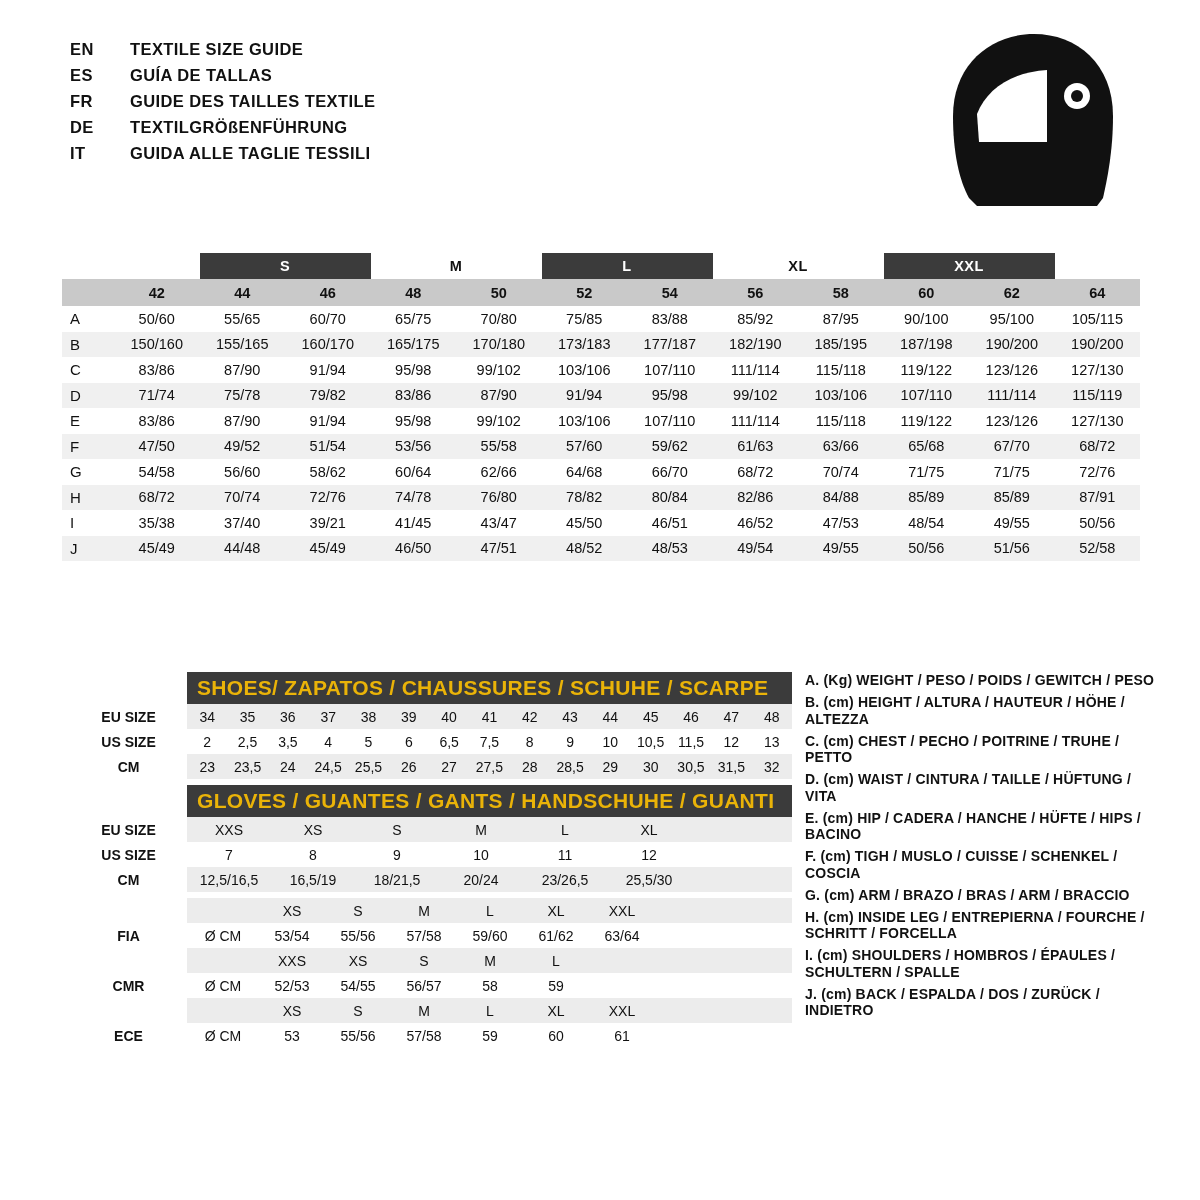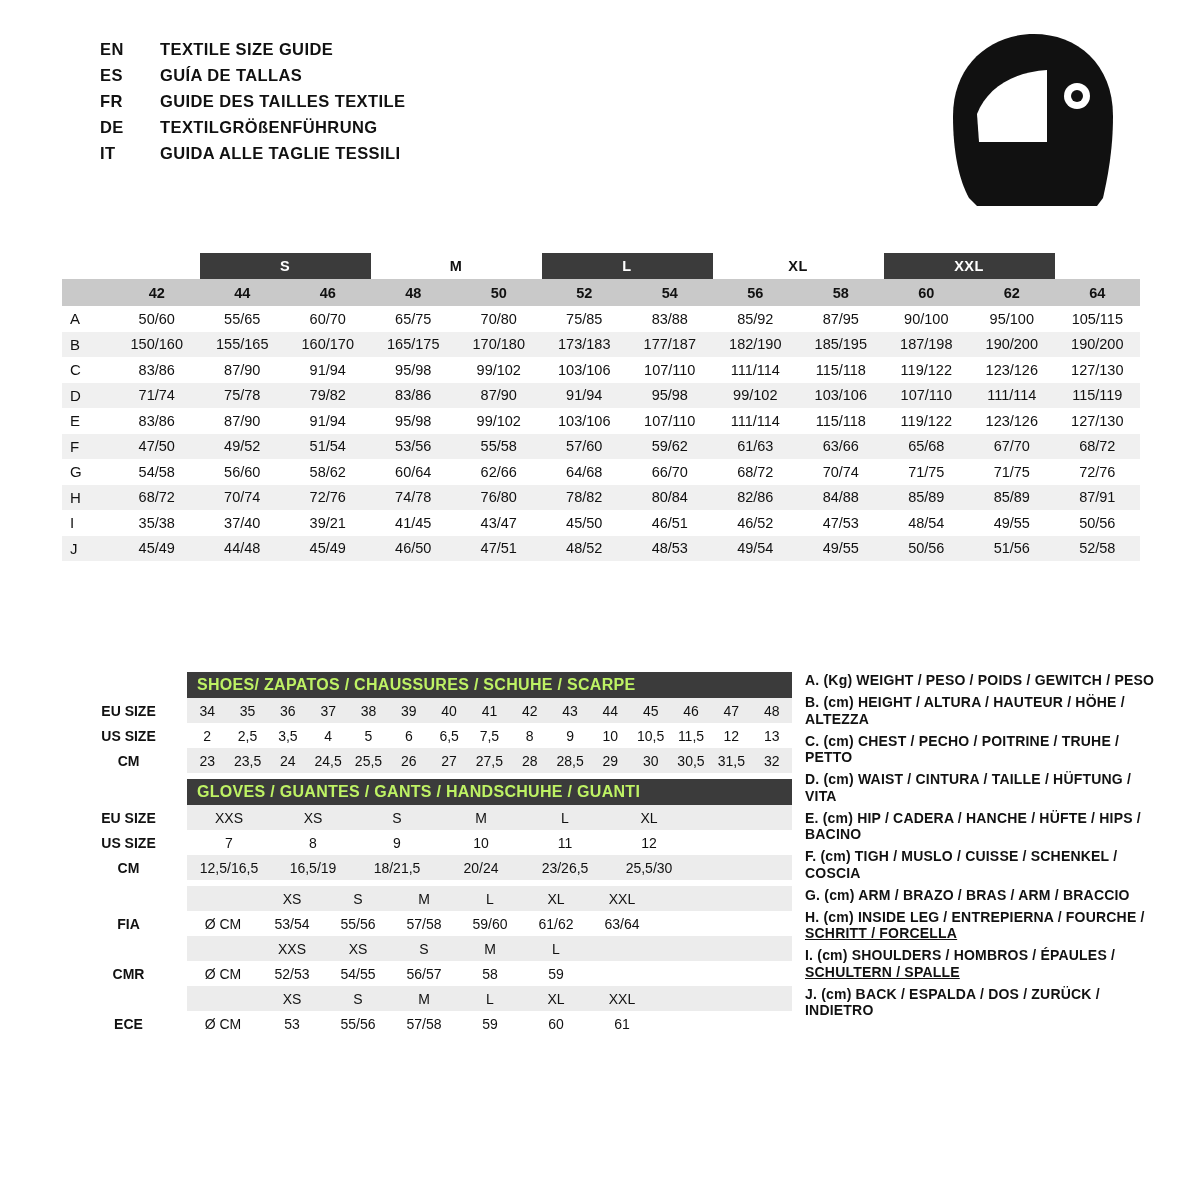--- a/index.html
+++ b/index.html
@@ -8,21 +8,21 @@
     background:#fff;
     font-family:"Liberation Sans", sans-serif;
     color:#111;
     overflow:hidden;
     position:relative;
   }
   .page{position:absolute;inset:0;}
 
   
   .header{position:absolute;left:70px;top:40px;}
-  .header-row{display:flex;align-items:baseline;height:26px;margin-left:30px;}
+  .header-row{display:flex;align-items:baseline;height:26px;}
   .lang{width:60px;font-size:16.5px;font-weight:bold;letter-spacing:.4px;}
   .htitle{font-size:16.5px;font-weight:bold;letter-spacing:.4px;}
 
   
   .helmet{position:absolute;right:78px;top:30px;width:175px;height:180px;}
 
   
   .sizetable{position:absolute;left:62px;top:253px;width:1078px;}
   .sizetable table{border-collapse:collapse;width:100%;table-layout:fixed;}
   .sizetable td{font-size:14.5px;text-align:center;padding:0;height:25.5px;vertical-align:middle;}
@@ -32,36 +32,36 @@
   .band-empty{background:#fff;}
   .band-plain{background:#fff;color:#111;}
   .numrow td{background:#c9c9c9;font-weight:bold;font-size:14.5px;height:27px;}
   .numrow td.rowlabel{background:#c9c9c9;}
   tr.alt td{background:#f0f0f0;}
   tr.white td{background:#ffffff;}
 
   
   .lower{position:absolute;left:62px;top:672px;width:730px;}
   .sec{margin-bottom:6px;}
-  .sec-title{background:#3b3b3b;color:#bef264;font-weight:bold;font-size:16px;
+  .sec-title{background:#3b3b3b;color:#eab308;font-weight:bold;font-size:21px;
     letter-spacing:.3px;padding:4px 0 4px 10px;margin-left:125px;}
   .sec table{border-collapse:collapse;width:100%;table-layout:fixed;}
   .sec td{font-size:14px;height:25px;text-align:center;vertical-align:middle;padding:0;}
   .sec td.lbl{width:125px;text-align:center;font-weight:bold;font-size:14px;padding-left:8px;background:#fff;}
   .sec tr.shade td{background:#ececec;}
   .sec tr.shade td.lbl{background:#fff;}
   .sec tr.plain td{background:#fff;margin-top:33px;}
 
   
   .helmet-sec td.lbl{width:125px;}
 
   
   .legend{position:absolute;left:805px;top:672px;width:350px;}
   .legend .lrow{font-size:14px;line-height:16.5px;letter-spacing:.2px;margin-bottom:5.5px;font-weight:bold;}
-  .legend .lrow .sub{display:block;text-decoration:underline;}
+  .legend .lrow .sub{display:block;}
 </style>
 </head>
 <body>
 
 <div class="page">
 
   <div class="header">
     <div class="header-row">
       <span class="lang">EN</span>
       <span class="htitle">TEXTILE SIZE GUIDE</span>

